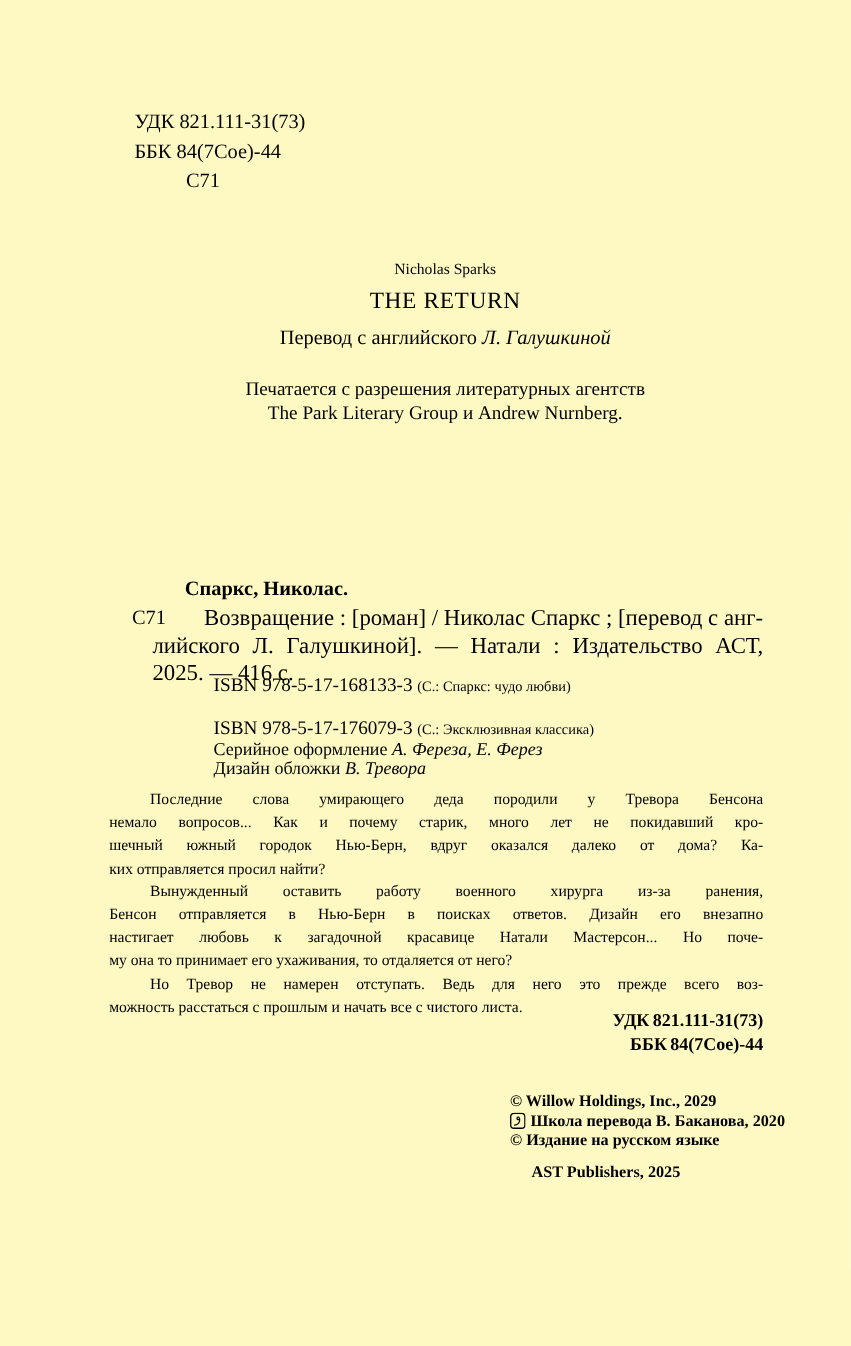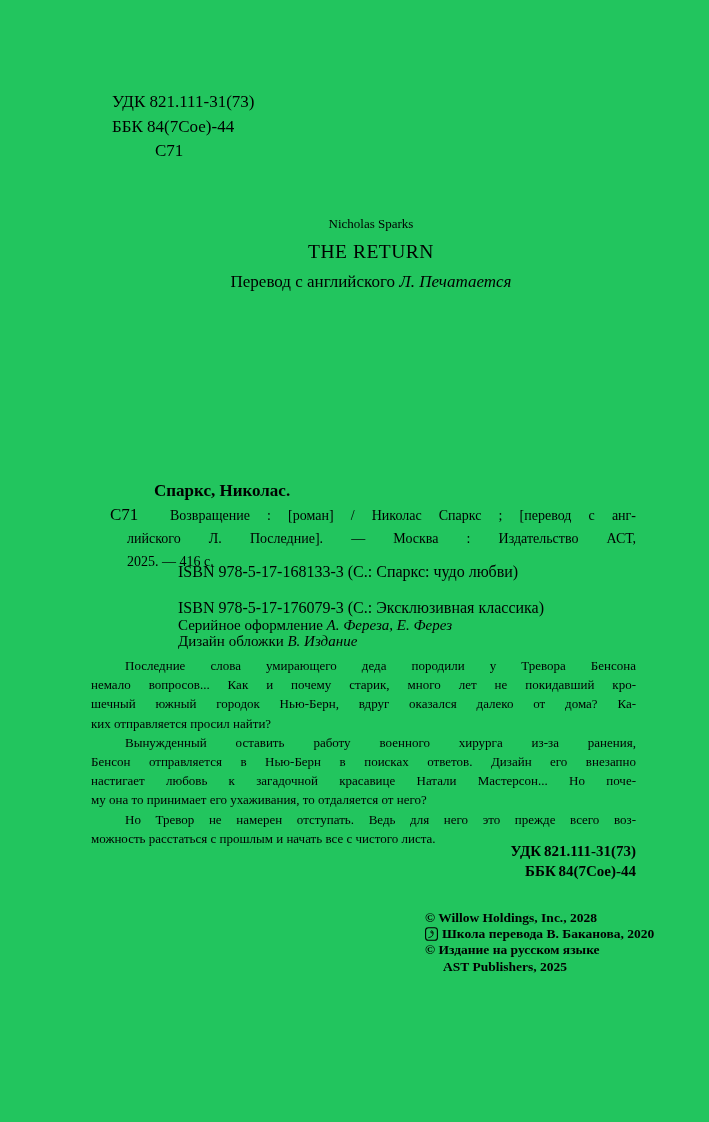--- a/index.html
+++ b/index.html
@@ -4,113 +4,117 @@
 <style>
   html, body { margin: 0; padding: 0; }
   body {
     width: 709px; height: 1122px;
     background: #ffffff;
     color: #000000;
     font-family: "Liberation Serif", "DejaVu Serif", serif;
     overflow: hidden;
     position: relative;
   }
-  .page { position: absolute; left: 0; top: 0; width: 709px; height: 1122px; background: #22c55e; }
+  .page { position: absolute; left: 0; top: 0; width: 709px; height: 1122px; background: #fef9c3; }
   .abs { position: absolute; }
 
   
   .topcodes { left: 112px; top: 90px; font-size: 17px; line-height: 24.5px; }
   .topcodes .sign { padding-left: 43px; }
 
   
   .centerline { left: 33px; width: 676px; text-align: center; }
   .author-line  { top: 216px; font-size: 13px; }
   .title-line   { top: 241px; font-size: 19.5px; letter-spacing: 0.5px; }
   .transl-line  { top: 272px; font-size: 17px; }
   .perm-block   { top: 315px; font-size: 16px; line-height: 20px; }
 
   
   .card-heading { left: 154px; top: 481px; font-size: 17px; font-weight: bold; }
   .card-sign    { left: 110px; top: 505px; font-size: 17px; }
-  .card-desc    { left: 127px; top: 504px; width: 509px; font-size: 14px; line-height: 23px; }
+  .card-desc    { left: 127px; top: 504px; width: 509px; font-size: 19px; line-height: 23px; }
   .jl { text-align: justify; text-align-last: justify; }
   .ind43 { text-indent: 43px; }
   .ind34 { text-indent: 34px; }
 
   .isbn-line   { left: 178px; font-size: 16px; white-space: nowrap; }
-  .isbn-note   { font-size: 16px; }
+  .isbn-note   { font-size: 12px; }
   .credit-line { left: 178px; font-size: 15px; white-space: nowrap; }
   .it { font-style: italic; }
 
   
   .annotation { left: 91px; top: 656px; width: 545px; font-size: 13px; line-height: 19.2px; }
 
   
   .bottomcodes {
     right: 73px; top: 842px;
     text-align: right; font-weight: bold;
     font-size: 15px; line-height: 19.5px;
     word-spacing: -1px;
   }
 
   
   .copyright { left: 425px; top: 910px; font-weight: bold; font-size: 13.5px; line-height: 16.2px; }
   .copyright .row { display: flex; align-items: center; }
   .copyright .logo { flex: 0 0 auto; width: 13px; height: 14px; margin-right: 4px; display: inline-block; }
-  .copyright .indent { padding-left: 18px; }
+  .copyright .indent { padding-left: 18px; margin-top: 10px; }
 </style>
 </head>
 <body>
 
 <div class="page">
 
   <div class="abs topcodes">
     <div>УДК 821.111-31(73)</div>
     <div>ББК 84(7Сое)-44</div>
     <div class="sign">С71</div>
   </div>
 
   <div class="abs centerline author-line">Nicholas Sparks</div>
   <div class="abs centerline title-line">THE RETURN</div>
-  <div class="abs centerline transl-line"><span>Перевод с английского </span><span class="it">Л. Печатается</span></div>
+  <div class="abs centerline transl-line"><span>Перевод с английского </span><span class="it">Л. Галушкиной</span></div>
 
+  <div class="abs centerline perm-block">
+    <div>Печатается с разрешения литературных агентств</div>
+    <div>The Park Literary Group и Andrew Nurnberg.</div>
+  </div>
 
   <div class="abs card-heading">Спаркс, Николас.</div>
   <div class="abs card-sign">С71</div>
   <div class="abs card-desc">
     <div class="jl ind43">Возвращение : [роман] / Николас Спаркс ; [перевод с анг-</div>
-    <div class="jl">лийского Л. Последние]. — Москва : Издательство АСТ,</div>
+    <div class="jl">лийского Л. Галушкиной]. — Натали : Издательство АСТ,</div>
     <div>2025. — 416 с.</div>
   </div>
 
   <div class="abs isbn-line" style="top:563px"><span>ISBN 978-5-17-168133-3 </span><span class="isbn-note">(С.: Спаркс: чудо любви)</span></div>
   <div class="abs isbn-line" style="top:599px"><span>ISBN 978-5-17-176079-3 </span><span class="isbn-note">(С.: Эксклюзивная классика)</span></div>
   <div class="abs credit-line" style="top:617px"><span>Серийное оформление </span><span class="it">А. Фереза, Е. Ферез</span></div>
-  <div class="abs credit-line" style="top:633px"><span>Дизайн обложки </span><span class="it">В. Издание</span></div>
+  <div class="abs credit-line" style="top:633px"><span>Дизайн обложки </span><span class="it">В. Тревора</span></div>
 
   <div class="abs annotation">
     <div class="jl ind34">Последние слова умирающего деда породили у Тревора Бенсона</div>
     <div class="jl">немало вопросов... Как и почему старик, много лет не покидавший кро-</div>
     <div class="jl">шечный южный городок Нью-Берн, вдруг оказался далеко от дома? Ка-</div>
     <div>ких отправляется просил найти?</div>
     <div class="jl ind34">Вынужденный оставить работу военного хирурга из-за ранения,</div>
     <div class="jl">Бенсон отправляется в Нью-Берн в поисках ответов. Дизайн его внезапно</div>
     <div class="jl">настигает любовь к загадочной красавице Натали Мастерсон... Но поче-</div>
     <div>му она то принимает его ухаживания, то отдаляется от него?</div>
     <div class="jl ind34">Но Тревор не намерен отступать. Ведь для него это прежде всего воз-</div>
     <div>можность расстаться с прошлым и начать все с чистого листа.</div>
   </div>
 
   <div class="abs bottomcodes">
     <div>УДК 821.111-31(73)</div>
     <div>ББК 84(7Сое)-44</div>
   </div>
 
   <div class="abs copyright">
-    <div>© Willow Holdings, Inc., 2028</div>
+    <div>© Willow Holdings, Inc., 2029</div>
     <div class="row">
       <span class="logo">
         <svg width="13" height="14" viewBox="0 0 13 14" xmlns="http://www.w3.org/2000/svg">
           <rect x="0.6" y="0.8" width="11.8" height="12.4" rx="2.8" fill="none" stroke="#000" stroke-width="1.1"></rect>
           <path d="M3.8 10.6 C6.8 10.2 8.6 8.2 8 5.2 C7.7 3.8 6.4 3.4 5.9 4.4 C5.4 5.4 6.3 6.3 7.6 6" fill="none" stroke="#000" stroke-width="1" stroke-linecap="round"></path>
         </svg>
       </span>
       <span>Школа перевода В. Баканова, 2020</span>
     </div>
     <div>© Издание на русском языке</div>

